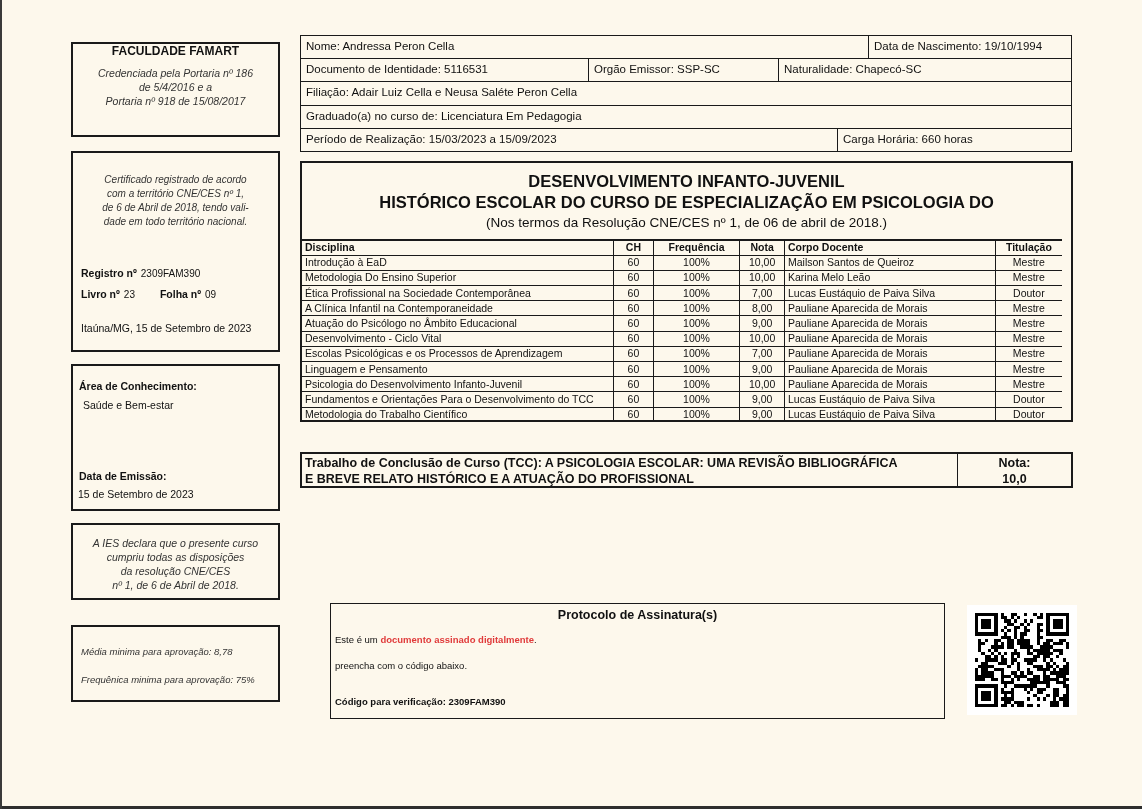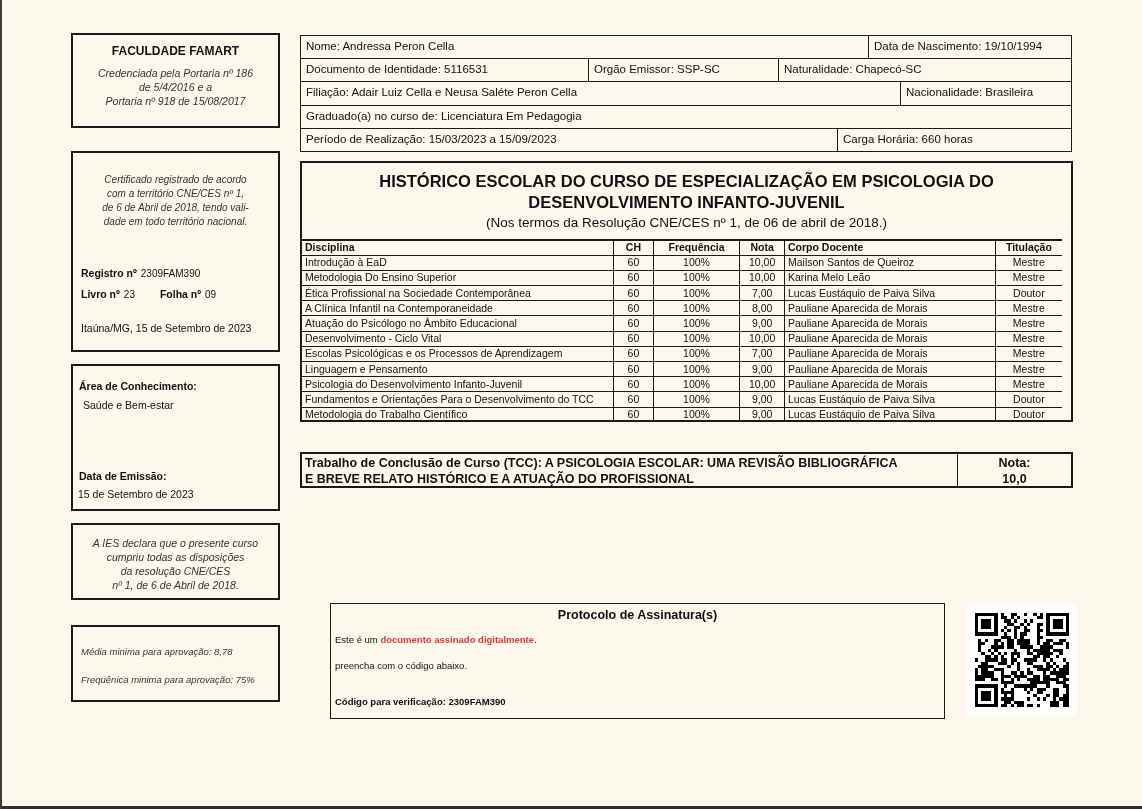--- a/index.html
+++ b/index.html
@@ -9,21 +9,21 @@
     background: #fdf8ec;
     font-family: "Liberation Sans", sans-serif;
     color: #111;
     border-left: 2px solid #3a3a3a;
   }
   .bottom-bar { position: absolute; left: 0; right: 0; bottom: 0; height: 3px; background: #2e2e2e; }
   .box { position: absolute; border: 2px solid #1a1a1a; }
   .side { left: 69px; width: 209px; }
 
   
-  #box-famart { top: 33px; height: 95px; padding-top: 9px; }
+  #box-famart { top: 42px; height: 95px; }
   #box-famart .title { font-weight: bold; font-size: 12px; text-align: center; margin-bottom: 8px; }
   #box-famart .txt { font-size: 10.5px; line-height: 14px; text-align: center; font-style: italic; color: #333; }
 
   #box-registro { top: 151px; height: 201px; }
   #box-registro .txt { position: absolute; top: 20px; left: 12px; right: 12px; font-size: 10px; line-height: 14px; text-align: center; font-style: italic; color: #333; }
   #box-registro .reg { position: absolute; left: 8px; top: 114px; font-size: 10.5px; }
   #box-registro .livro { position: absolute; left: 8px; top: 135px; font-size: 10.5px; }
   #box-registro .local { position: absolute; left: 8px; top: 169px; font-size: 10.5px; }
   b.lbl { font-weight: bold; }
   .val { font-size: 10px; margin-left: 4px; }
@@ -136,35 +136,34 @@
     <div class="pcell" style="width:568px">Nome: Andressa Peron Cella</div>
     <div class="pcell" style="flex:1">Data de Nascimento: 19/10/1994</div>
   </div>
   <div class="prow">
     <div class="pcell" style="width:288px">Documento de Identidade: 5116531</div>
     <div class="pcell" style="width:190px">Orgão Emissor: SSP-SC</div>
     <div class="pcell" style="flex:1">Naturalidade: Chapecó-SC</div>
   </div>
   <div class="prow">
     <div class="pcell" style="width:600px">Filiação: Adair Luiz Cella e Neusa Saléte Peron Cella</div>
-    <div class="pcell" style="flex:1">Nacionalidade: Brasileira</div>
   </div>
   <div class="prow">
     <div class="pcell" style="flex:1">Graduado(a) no curso de: Licenciatura Em Pedagogia</div>
   </div>
   <div class="prow">
     <div class="pcell" style="width:537px">Período de Realização: 15/03/2023 a 15/09/2023</div>
     <div class="pcell" style="flex:1">Carga Horária: 660 horas</div>
   </div>
 </div>
 
 <div id="historico">
   <div class="h1">
+    <div>DESENVOLVIMENTO INFANTO-JUVENIL</div>
     <div>HISTÓRICO ESCOLAR DO CURSO DE ESPECIALIZAÇÃO EM PSICOLOGIA DO</div>
-    <div>DESENVOLVIMENTO INFANTO-JUVENIL</div>
   </div>
   <div class="h2">(Nos termos da Resolução CNE/CES nº 1, de 06 de abril de 2018.)</div>
   <table class="grades">
     <colgroup>
       <col style="width:316px">
         <col style="width:40px">
         <col style="width:87px">
         <col style="width:45px">
         <col style="width:214px">
         <col style="width:67px">

